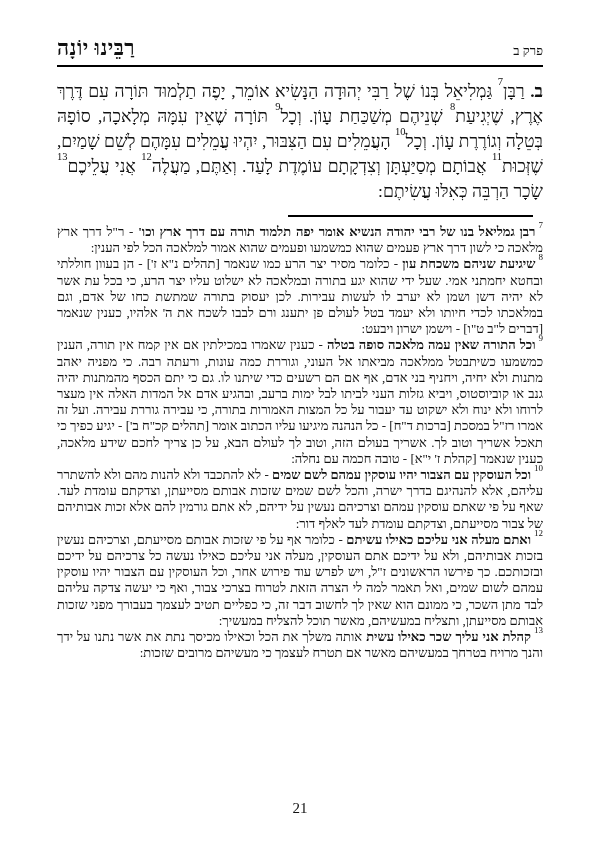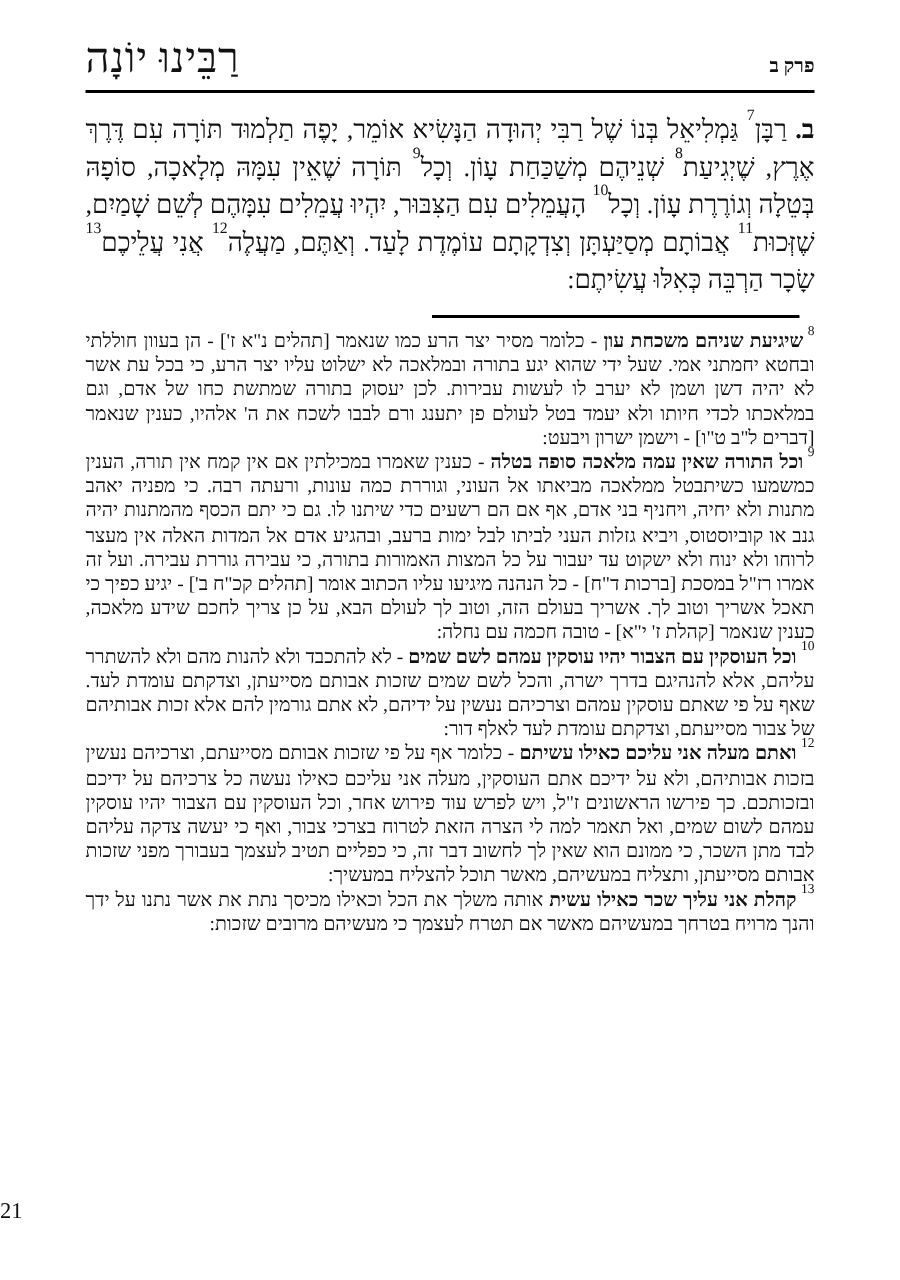--- a/index.html
+++ b/index.html
@@ -24,27 +24,28 @@
     overflow: hidden;
   }
   .header {
     display: flex;
     justify-content: space-between;
     align-items: baseline;
     border-bottom: 2px solid #000000;
     padding-bottom: 4px;
   }
   .header .big-title {
-    font-size: 28px;
-    font-weight: normal;
+    font-size: 21px;
+    font-weight: bold;
     letter-spacing: 0.5px;
+    margin-top: 12px;
   }
   .header .chapter {
     font-size: 13px;
-    font-weight: bold;
+    font-weight: normal;
   }
   .mishnah {
     margin: 12px 0 0 0;
     font-size: 17.5px;
     line-height: 25px;
     text-align: justify;
   }
   .mishnah .lead {
     font-weight: bold;
   }
@@ -78,21 +79,21 @@
     margin-left: 3px;
   }
   .fn-lead {
     font-weight: bold;
   }
   .page-number {
     position: absolute;
     bottom: 36px;
     left: 0;
     right: 0;
-    text-align: left;
+    text-align: center;
     font-size: 15px;
     direction: ltr;
     color: #111111;
     font-family: "Liberation Serif", "DejaVu Serif", "DejaVu Sans", serif;
   }
 </style>
 </head>
 <body>
 
 <div class="page">
@@ -100,20 +101,21 @@
   <div class="header">
     <span class="chapter">פרק ב</span>
     <span class="big-title">רַבֵּינוּ יוֹנָה</span>
   </div>
 
   <p class="mishnah"><span class="lead">ב. </span><span class="seg">רַבָּן</span><sup class="fnref">7</sup><span class="seg"> גַּמְלִיאֵל בְּנוֹ שֶׁל רַבִּי יְהוּדָה הַנָּשִׂיא אוֹמֵר, יָפֶה תַלְמוּד תּוֹרָה עִם דֶּרֶךְ אֶרֶץ, שֶׁיְגִיעַת</span><sup class="fnref">8</sup><span class="seg"> שְׁנֵיהֶם מְשַׁכַּחַת עָוֹן. וְכָל</span><sup class="fnref">9</sup><span class="seg"> תּוֹרָה שֶׁאֵין עִמָּהּ מְלָאכָה, סוֹפָהּ בְּטֵלָה וְגוֹרֶרֶת עָוֹן. וְכָל</span><sup class="fnref">10</sup><span class="seg"> הָעֲמֵלִים עִם הַצִּבּוּר, יִהְיוּ עֲמֵלִים עִמָּהֶם לְשֵׁם שָׁמַיִם, שֶׁזְּכוּת</span><sup class="fnref">11</sup><span class="seg"> אֲבוֹתָם מְסַיַּעְתָּן וְצִדְקָתָם עוֹמֶדֶת לָעַד. וְאַתֶּם, מַעֲלֶה</span><sup class="fnref">12</sup><span class="seg"> אֲנִי עֲלֵיכֶם</span><sup class="fnref">13</sup><span class="seg"> שָׂכָר הַרְבֵּה כְּאִלּוּ עֲשִׂיתֶם:</span></p>
 
   <div class="fn-sep"></div>
 
   <div class="footnotes">
+      <div class="footnote"><sup class="fn-num">7</sup><span class="fn-lead">רבן גמליאל בנו של רבי יהודה הנשיא אומר יפה תלמוד תורה עם דרך ארץ וכו'</span><span class="fn-body"> - ר"ל דרך ארץ מלאכה כי לשון דרך ארץ פעמים שהוא כמשמעו ופעמים שהוא אמור למלאכה הכל לפי הענין:</span></div>
       <div class="footnote"><sup class="fn-num">8</sup><span class="fn-lead">שיגיעת שניהם משכחת עון</span><span class="fn-body"> - כלומר מסיר יצר הרע כמו שנאמר [תהלים נ"א ז'] - הן בעוון חוללתי ובחטא יחמתני אמי. שעל ידי שהוא יגע בתורה ובמלאכה לא ישלוט עליו יצר הרע, כי בכל עת אשר לא יהיה דשן ושמן לא יערב לו לעשות עבירות. לכן יעסוק בתורה שמתשת כחו של אדם, וגם במלאכתו לכדי חיותו ולא יעמד בטל לעולם פן יתענג ורם לבבו לשכח את ה' אלהיו, כענין שנאמר [דברים ל"ב ט"ו] - וישמן ישרון ויבעט:</span></div>
       <div class="footnote"><sup class="fn-num">9</sup><span class="fn-lead">וכל התורה שאין עמה מלאכה סופה בטלה</span><span class="fn-body"> - כענין שאמרו במכילתין אם אין קמח אין תורה, הענין כמשמעו כשיתבטל ממלאכה מביאתו אל העוני, וגוררת כמה עונות, ורעתה רבה. כי מפניה יאהב מתנות ולא יחיה, ויחניף בני אדם, אף אם הם רשעים כדי שיתנו לו. גם כי יתם הכסף מהמתנות יהיה גנב או קוביוסטוס, ויביא גזלות העני לביתו לבל ימות ברעב, ובהגיע אדם אל המדות האלה אין מעצר לרוחו ולא ינוח ולא ישקוט עד יעבור על כל המצות האמורות בתורה, כי עבירה גוררת עבירה. ועל זה אמרו רז"ל במסכת [ברכות ד"ח] - כל הנהנה מיגיעו עליו הכתוב אומר [תהלים קכ"ח ב'] - יגיע כפיך כי תאכל אשריך וטוב לך. אשריך בעולם הזה, וטוב לך לעולם הבא, על כן צריך לחכם שידע מלאכה, כענין שנאמר [קהלת ז' י"א] - טובה חכמה עם נחלה:</span></div>
       <div class="footnote"><sup class="fn-num">10</sup><span class="fn-lead">וכל העוסקין עם הצבור יהיו עוסקין עמהם לשם שמים</span><span class="fn-body"> - לא להתכבד ולא להנות מהם ולא להשתרר עליהם, אלא להנהיגם בדרך ישרה, והכל לשם שמים שזכות אבותם מסייעתן, וצדקתם עומדת לעד. שאף על פי שאתם עוסקין עמהם וצרכיהם נעשין על ידיהם, לא אתם גורמין להם אלא זכות אבותיהם של צבור מסייעתם, וצדקתם עומדת לעד לאלף דור:</span></div>
       <div class="footnote"><sup class="fn-num">12</sup><span class="fn-lead">ואתם מעלה אני עליכם כאילו עשיתם</span><span class="fn-body"> - כלומר אף על פי שזכות אבותם מסייעתם, וצרכיהם נעשין בזכות אבותיהם, ולא על ידיכם אתם העוסקין, מעלה אני עליכם כאילו נעשה כל צרכיהם על ידיכם ובזכותכם. כך פירשו הראשונים ז"ל, ויש לפרש עוד פירוש אחר, וכל העוסקין עם הצבור יהיו עוסקין עמהם לשום שמים, ואל תאמר למה לי הצרה הזאת לטרוח בצרכי צבור, ואף כי יעשה צדקה עליהם לבד מתן השכר, כי ממונם הוא שאין לך לחשוב דבר זה, כי כפליים תטיב לעצמך בעבורך מפני שזכות אבותם מסייעתן, ותצליח במעשיהם, מאשר תוכל להצליח במעשיך:</span></div>
       <div class="footnote"><sup class="fn-num">13</sup><span class="fn-lead">קהלת אני עליך שכר כאילו עשית</span><span class="fn-body"> אותה משלך את הכל וכאילו מכיסך נתת את אשר נתנו על ידך והנך מרויח בטרחך במעשיהם מאשר אם תטרח לעצמך כי מעשיהם מרובים שזכות:</span></div>
     </div>
 
   <div class="page-number">21</div>
 
 </div>

